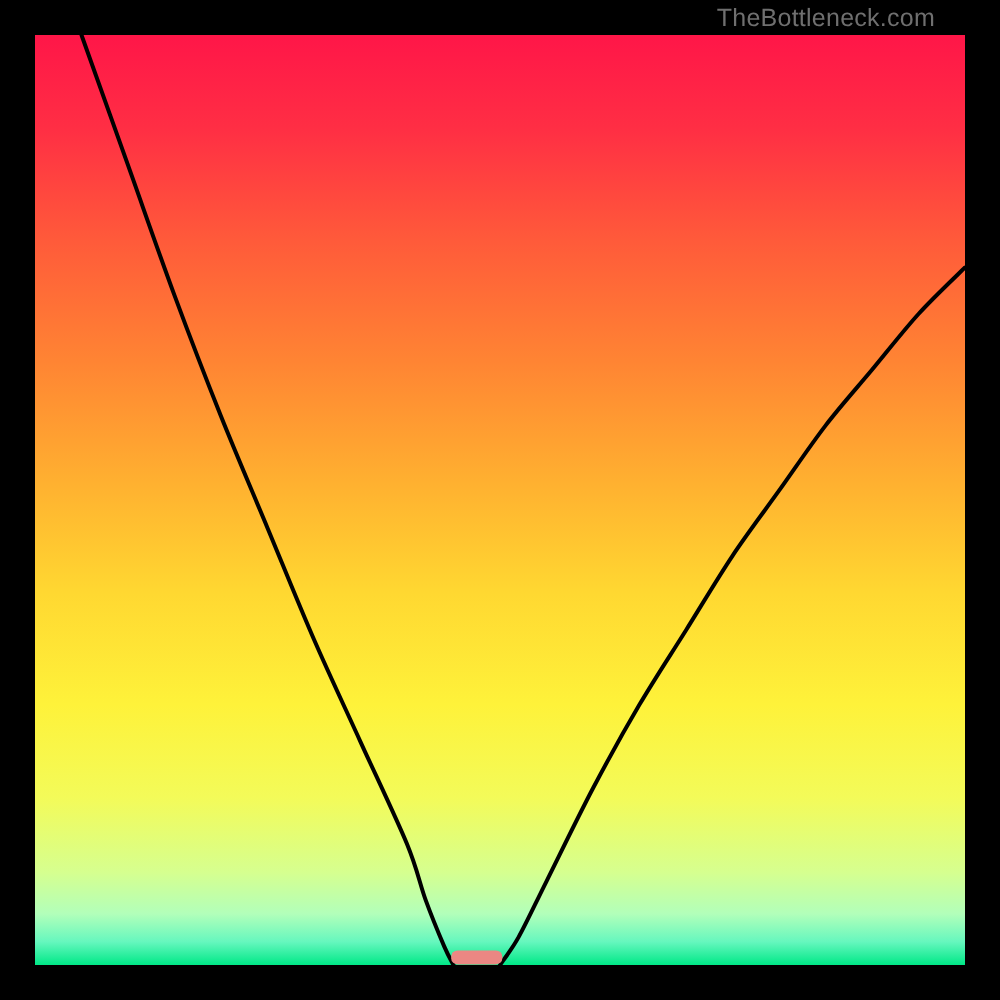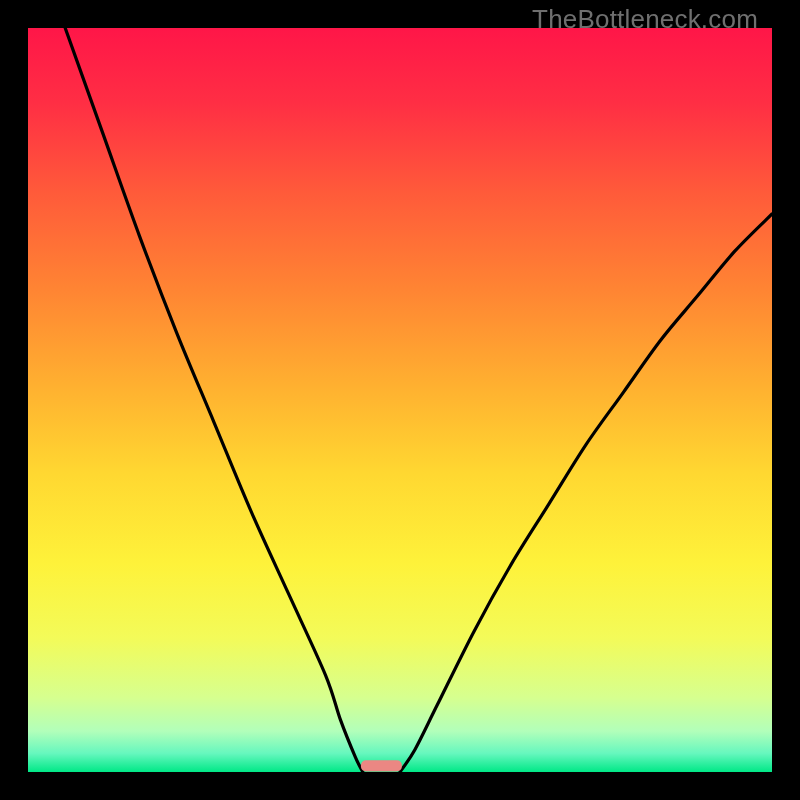--- a/index.html
+++ b/index.html
@@ -23,23 +23,23 @@
     position: absolute;
     top: 28px;
     left: 28px;
     width: 744px;
     height: 744px;
     overflow: hidden;
   }
   .watermark {
     position: absolute;
     top: 4px;
-    right: 42px;
+    right: 52px;
     color: #6f6f6f;
-    font-size: 26px;
+    font-size: 20px;
     letter-spacing: 0.2px;
     z-index: 10;
     user-select: none;
   }
   svg {
     display: block;
   }
 </style>
 </head>
 <body>

